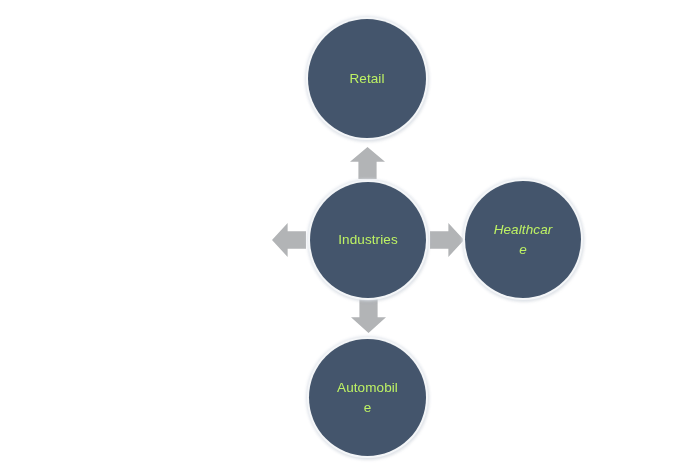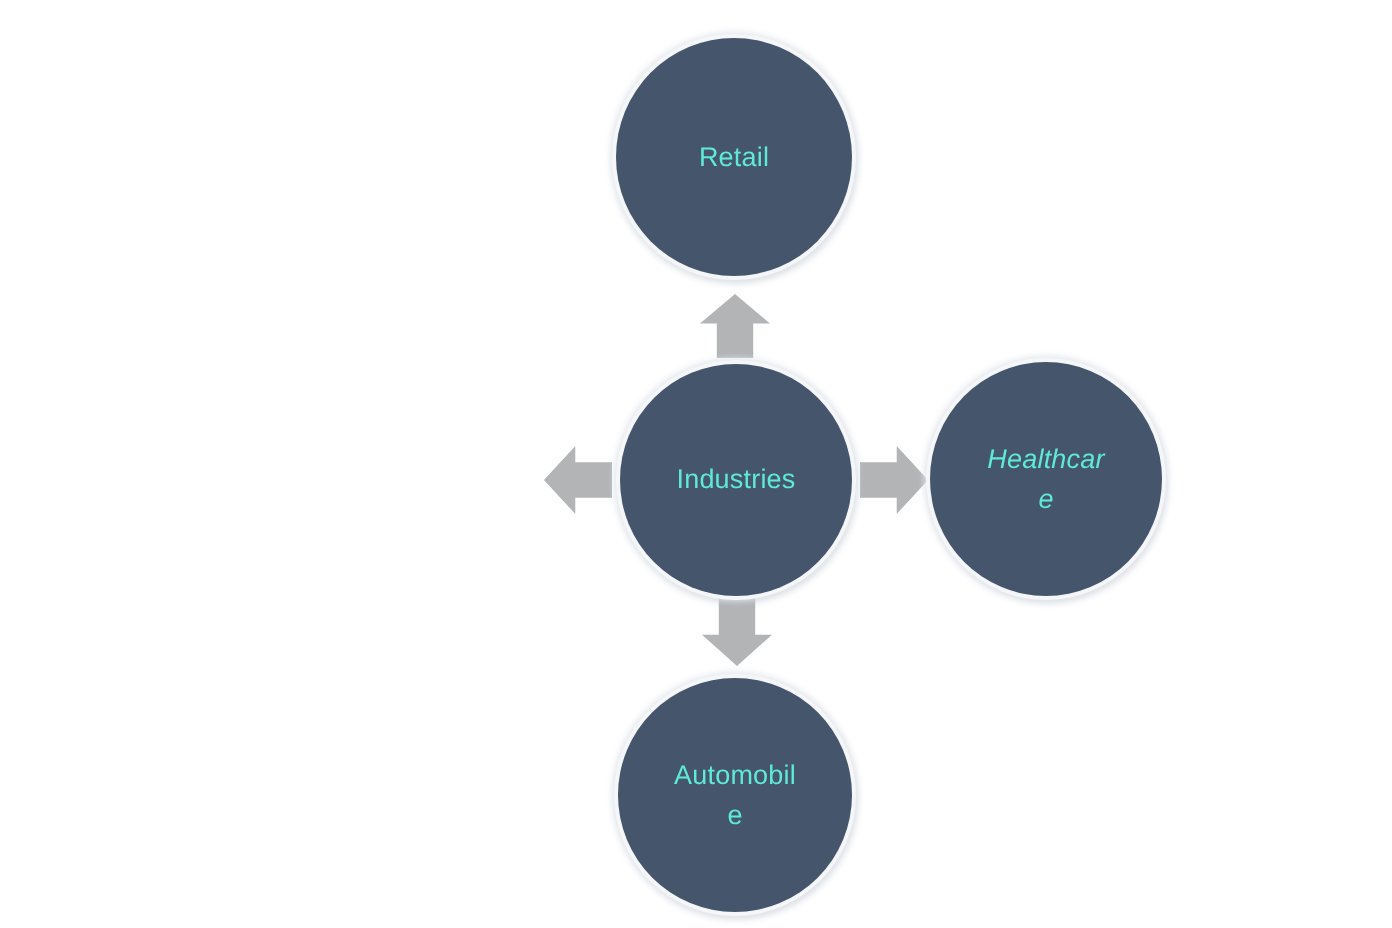--- a/index.html
+++ b/index.html
@@ -27,21 +27,21 @@
     box-shadow:
       0 0 0 2px #f4f6f8,
       0 0 3px 3px rgba(225,230,236,0.95),
       1px 2px 4px rgba(120,130,145,0.45);
     display: flex;
     align-items: center;
     justify-content: center;
     box-sizing: border-box;
   }
   .node-label {
-    color: #5eead4;
+    color: #bef264;
     font-size: 13.5px;
     line-height: 20px;
     text-align: center;
     letter-spacing: 0.1px;
     width: 78%;
     word-break: break-all;
     overflow-wrap: break-word;
     white-space: pre-line;
   }
 

